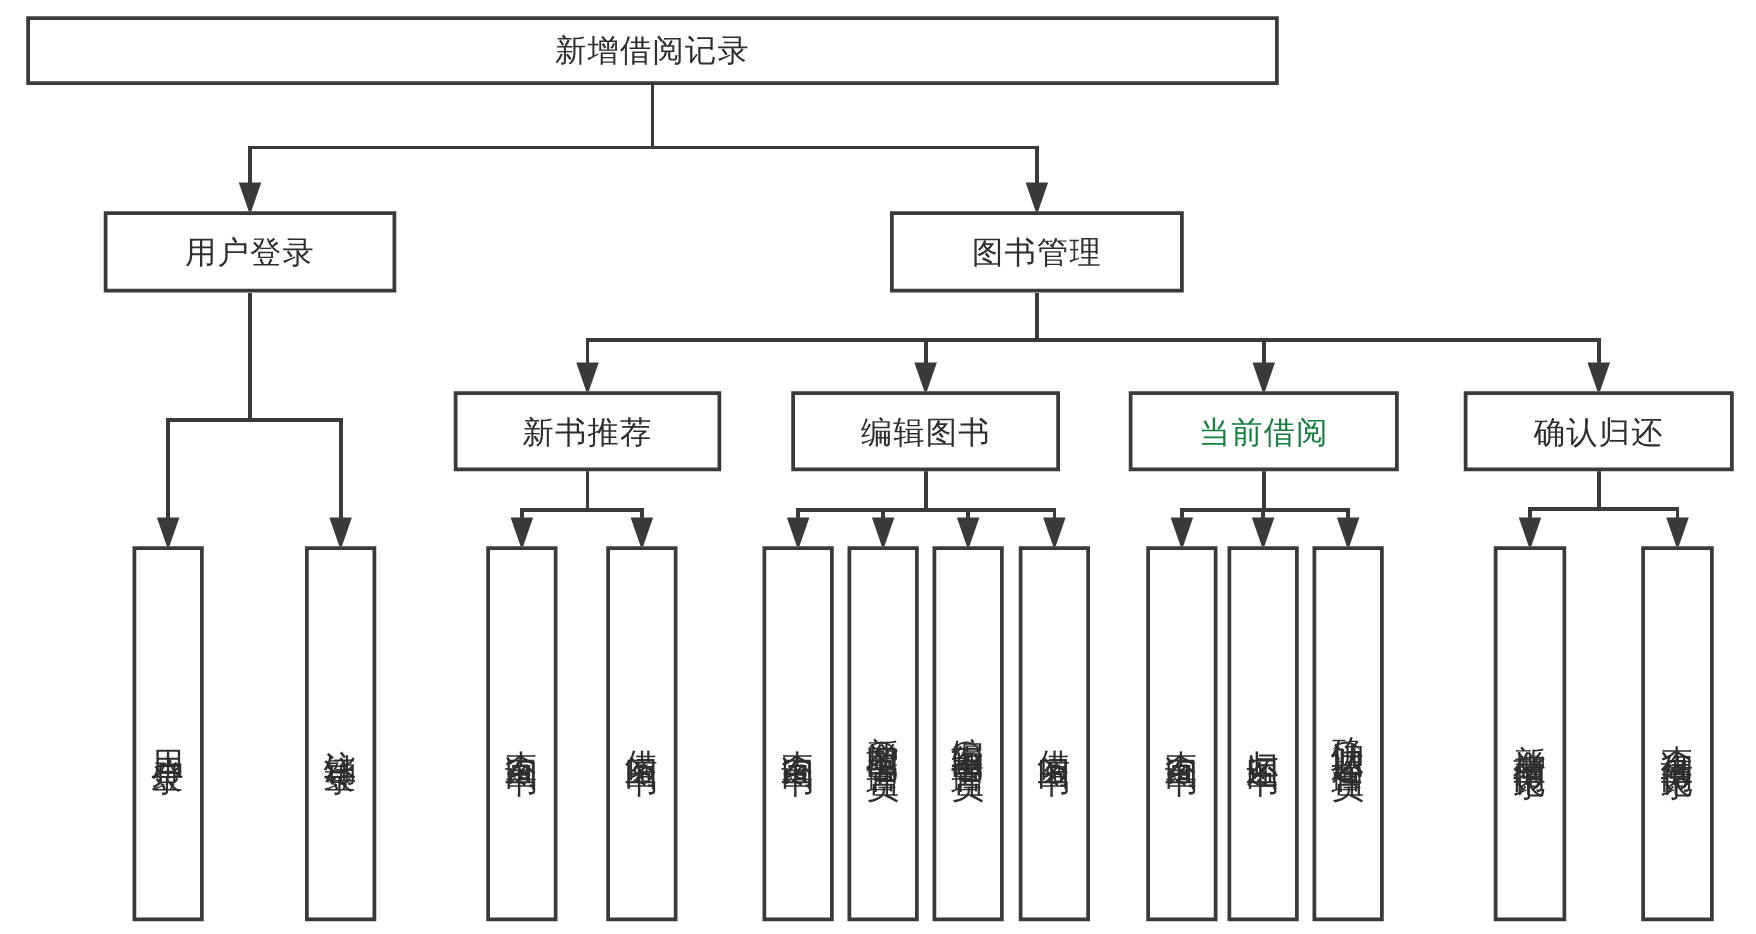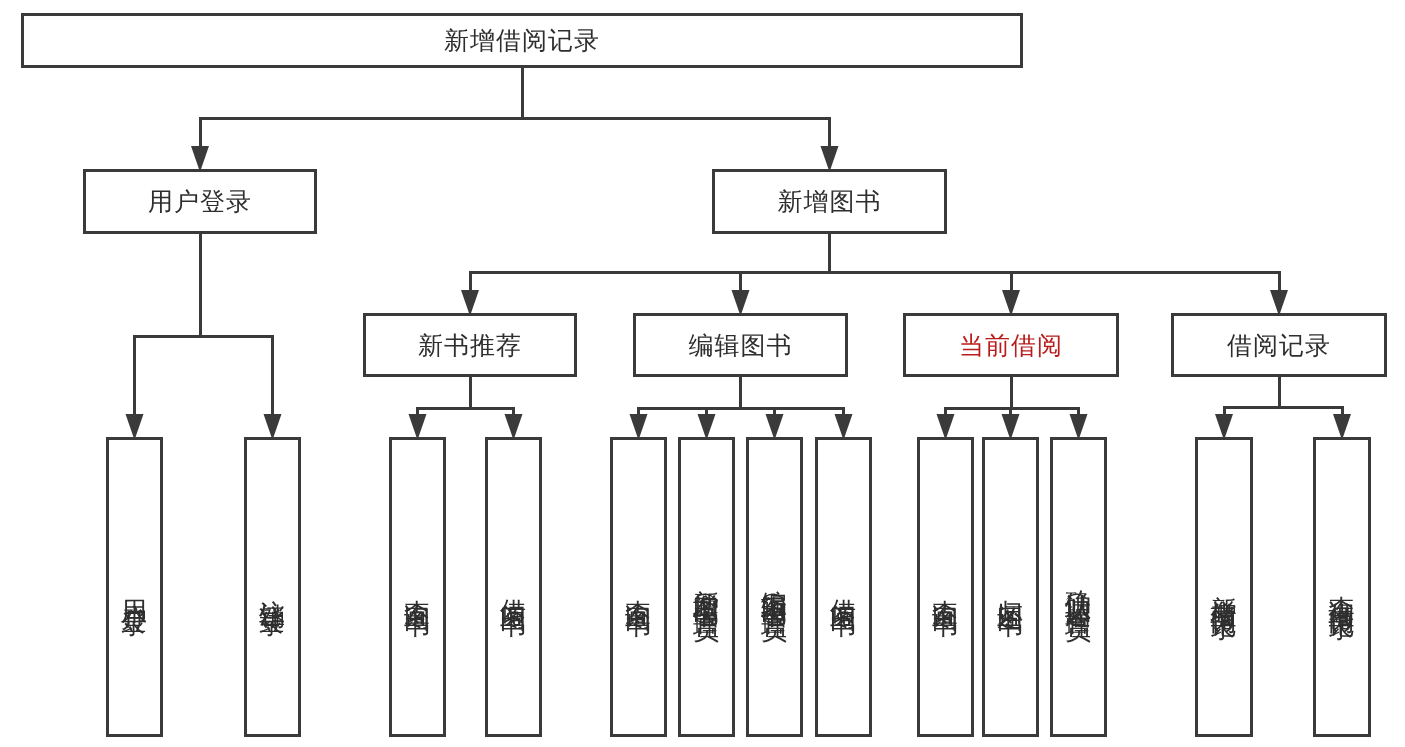--- a/index.html
+++ b/index.html
@@ -114,33 +114,33 @@
       <polygon points="1342,440 1333,414 1351,414" fill="#3a3a3a"></polygon>
     </svg>
   <div id="nodes">
       <div class="node horizontal" style="left: 21px; top: 13px; width: 1002px; height: 55px; border-color: rgb(58, 58, 58); background: rgb(255, 255, 255); color: rgb(46, 46, 46);">
         <span class="label">新增借阅记录</span>
       </div>
       <div class="node horizontal" style="left: 83px; top: 169px; width: 234px; height: 65px; border-color: rgb(58, 58, 58); background: rgb(255, 255, 255); color: rgb(46, 46, 46);">
         <span class="label">用户登录</span>
       </div>
       <div class="node horizontal" style="left: 712px; top: 169px; width: 235px; height: 65px; border-color: rgb(58, 58, 58); background: rgb(255, 255, 255); color: rgb(46, 46, 46);">
-        <span class="label">新增图书</span>
+        <span class="label">图书管理</span>
       </div>
       <div class="node horizontal" style="left: 363px; top: 313px; width: 214px; height: 64px; border-color: rgb(58, 58, 58); background: rgb(255, 255, 255); color: rgb(46, 46, 46);">
         <span class="label">新书推荐</span>
       </div>
       <div class="node horizontal" style="left: 633px; top: 313px; width: 215px; height: 64px; border-color: rgb(58, 58, 58); background: rgb(255, 255, 255); color: rgb(46, 46, 46);">
         <span class="label">编辑图书</span>
       </div>
-      <div class="node horizontal" style="left: 903px; top: 313px; width: 216px; height: 64px; border-color: rgb(58, 58, 58); background: rgb(255, 255, 255); color: #b91c1c;">
+      <div class="node horizontal" style="left: 903px; top: 313px; width: 216px; height: 64px; border-color: rgb(58, 58, 58); background: rgb(255, 255, 255); color: #15803d;">
         <span class="label">当前借阅</span>
       </div>
       <div class="node horizontal" style="left: 1171px; top: 313px; width: 216px; height: 64px; border-color: rgb(58, 58, 58); background: rgb(255, 255, 255); color: rgb(46, 46, 46);">
-        <span class="label">借阅记录</span>
+        <span class="label">确认归还</span>
       </div>
       <div class="node vertical" style="left: 106px; top: 437px; width: 57px; height: 300px; border-color: rgb(58, 58, 58); background: rgb(255, 255, 255); color: rgb(46, 46, 46);">
         <span class="label">用户登录</span>
       </div>
       <div class="node vertical" style="left: 244px; top: 437px; width: 57px; height: 300px; border-color: rgb(58, 58, 58); background: rgb(255, 255, 255); color: rgb(46, 46, 46);">
         <span class="label">注销登录</span>
       </div>
       <div class="node vertical" style="left: 389px; top: 437px; width: 57px; height: 300px; border-color: rgb(58, 58, 58); background: rgb(255, 255, 255); color: rgb(46, 46, 46);">
         <span class="label">查询图书</span>
       </div>

